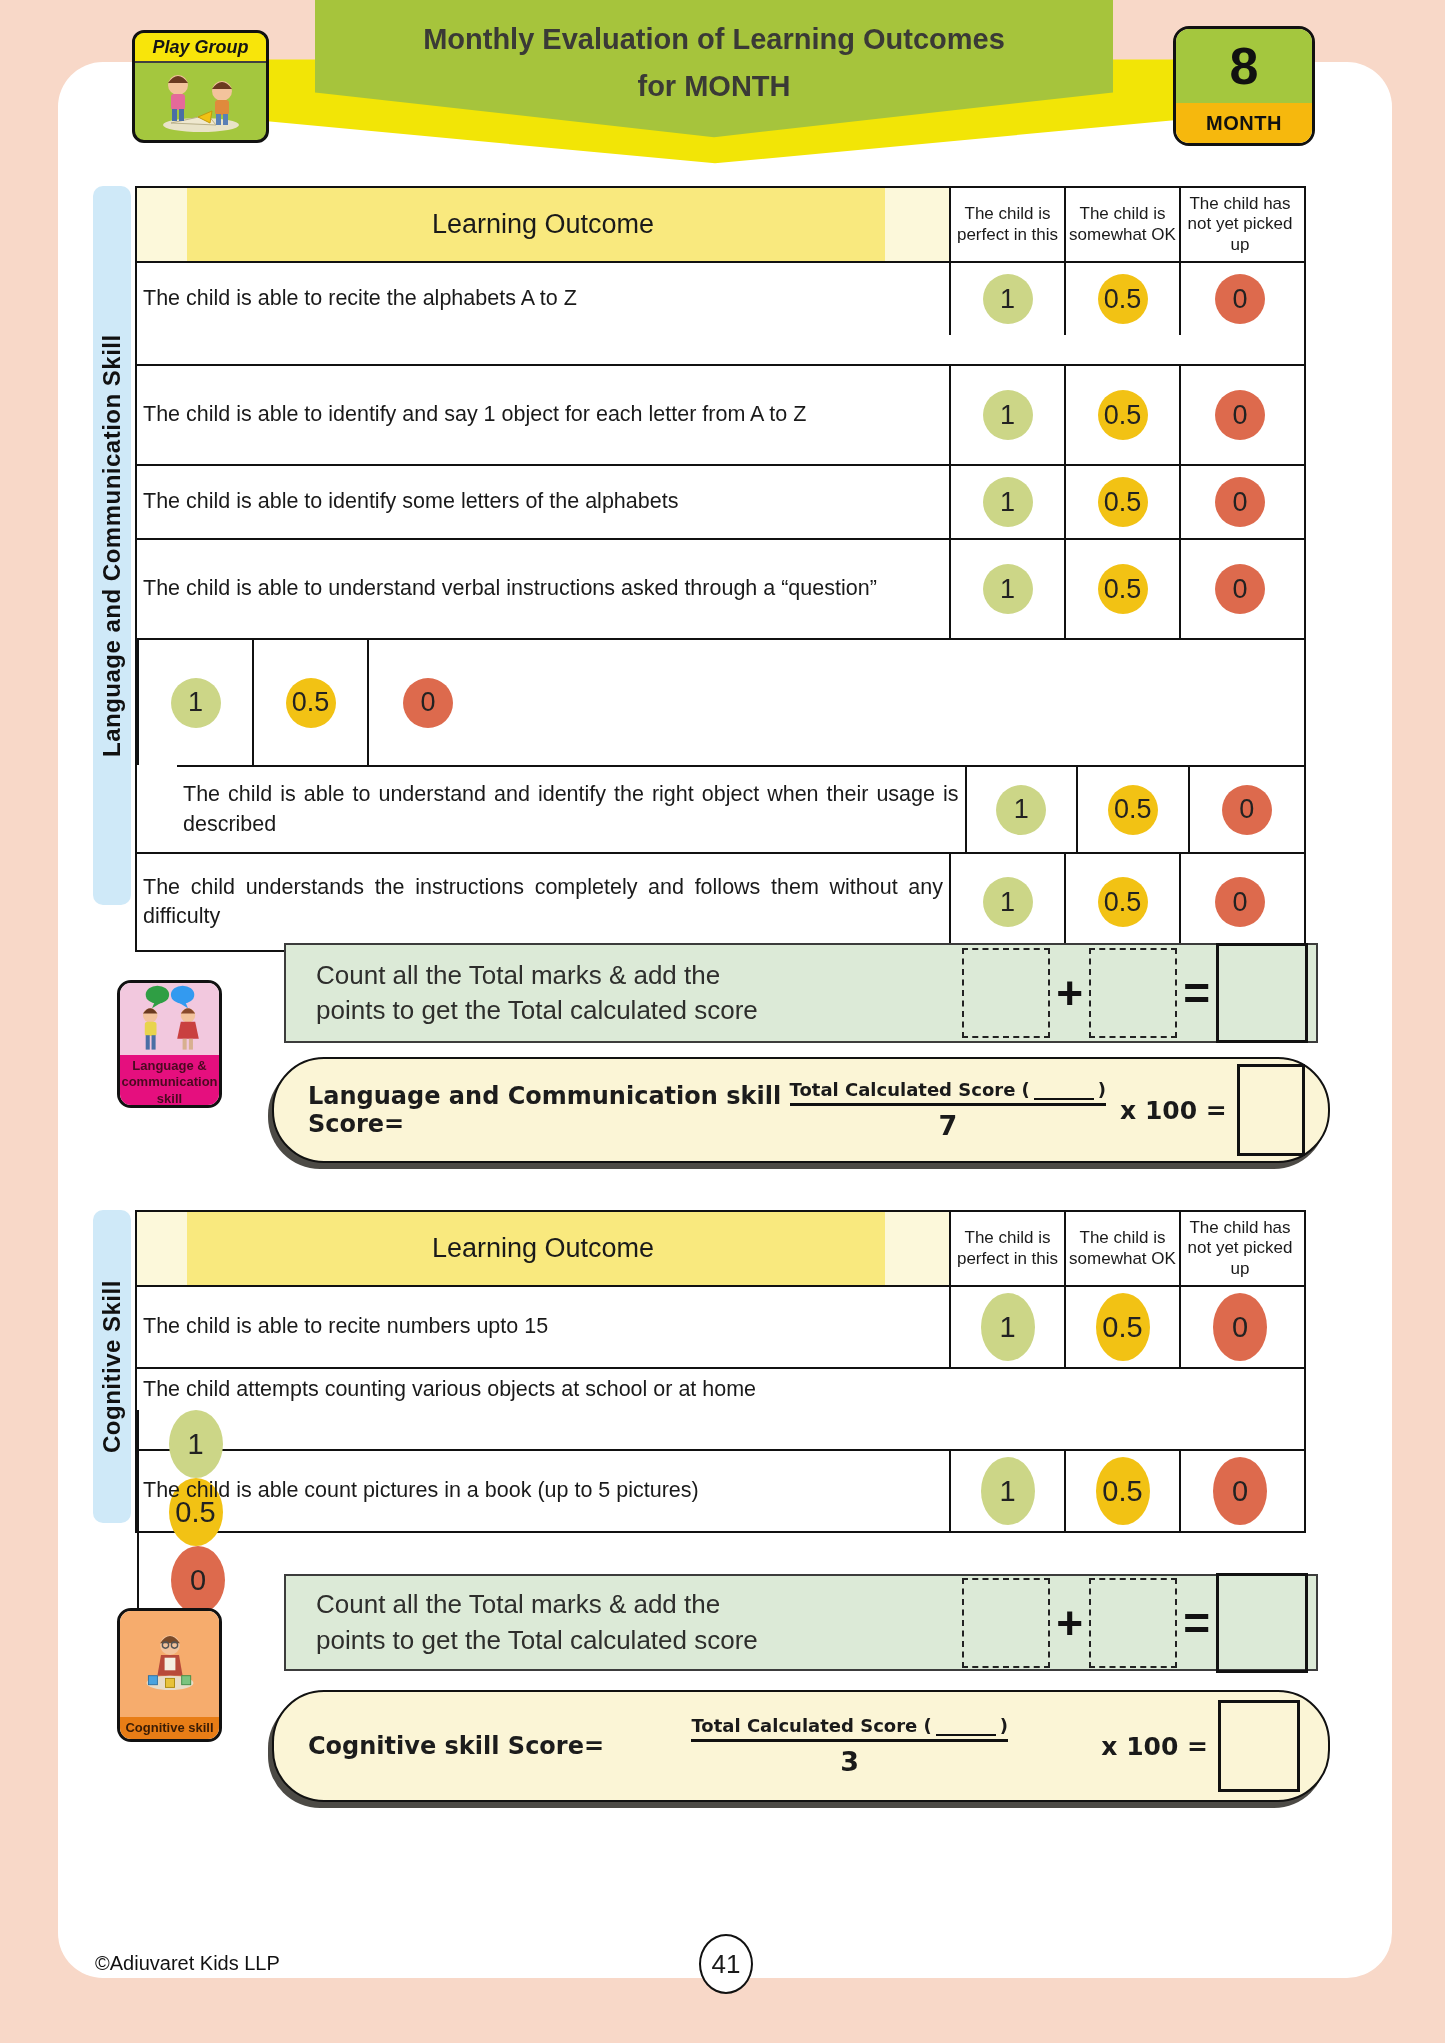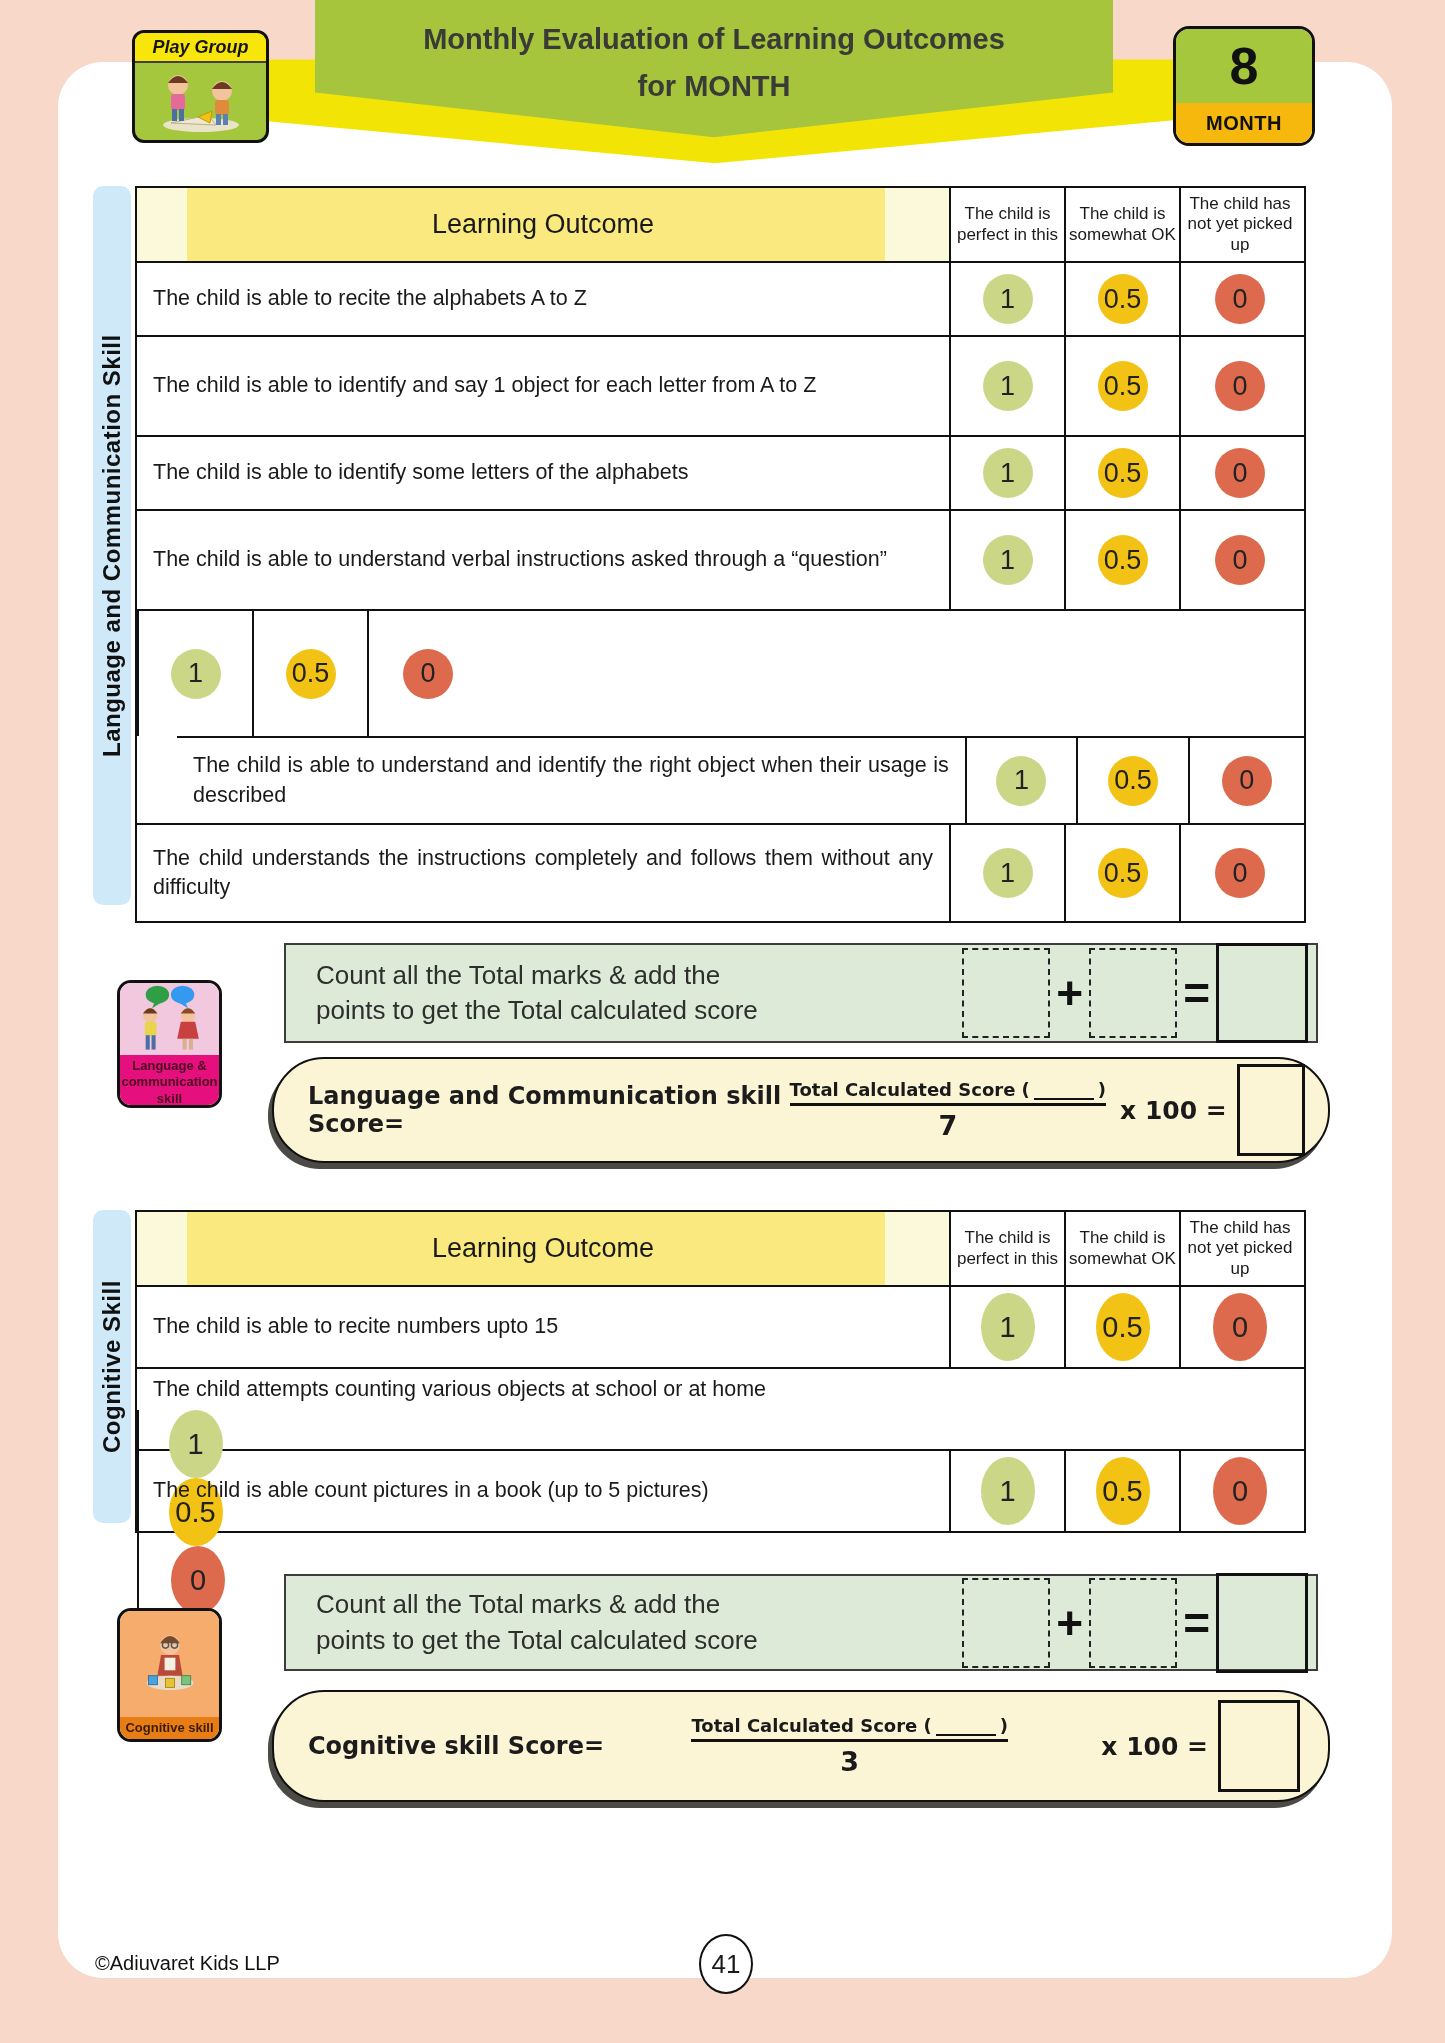--- a/index.html
+++ b/index.html
@@ -34,21 +34,21 @@
   
   .sidebar{width:38px;background:#cfe9f8;border-radius:10px;
     display:flex;align-items:center;justify-content:center;
     writing-mode:vertical-rl;transform:rotate(180deg);
     font-weight:bold;font-size:24px;color:#111;letter-spacing:0.5px;white-space:nowrap;}
 
   
   .t-table{background:#fff;border:2.5px solid #111;}
   .t-row{display:flex;border-top:2.5px solid #111;}
   .t-row:first-child{border-top:none;}
-  .cell-lo{width:812px;display:flex;align-items:center;padding:6px 16px;box-sizing:border-box;
+  .cell-lo{width:812px;display:flex;align-items:center;padding:6px 6px;box-sizing:border-box;
     font-size:21.5px;line-height:1.36;text-align:justify;}
   .cell-lo span{width:100%;}
   .cell-s{width:115px;border-left:2.5px solid #111;display:flex;align-items:center;justify-content:center;
     box-sizing:border-box;}
   .cell-s.last{width:120px;}
   .hdr-lo{position:relative;justify-content:center;background:#fcf8da;padding:0;}
   .hdr-yellow{position:absolute;left:50px;right:64px;top:0;bottom:0;background:#f9e97e;}
   .hdr-lo .lbl{position:relative;font-size:27px;font-weight:normal;text-align:center;width:auto;}
   .hdr-s{font-size:17px;line-height:1.18;text-align:center;padding:2px 3px;}
   .circle{border-radius:50%;display:flex;align-items:center;justify-content:center;
@@ -157,21 +157,21 @@
     <div class="cell-s">
         <span class="circle c-round c-green">1</span>
       </div>
     <div class="cell-s">
         <span class="circle c-round c-amber">0.5</span>
       </div>
     <div class="cell-s last">
         <span class="circle c-round c-red">0</span>
       </div>
   </div>
-  <div class="t-row" style="height:98px;">
+  <div class="t-row" style="height:98px;margin-top:29px;">
     <div class="cell-lo">
         <span>The child is able to identify and say 1 object for each letter from  A to Z</span>
       </div>
     <div class="cell-s">
         <span class="circle c-round c-green">1</span>
       </div>
     <div class="cell-s">
         <span class="circle c-round c-amber">0.5</span>
       </div>
     <div class="cell-s last">

